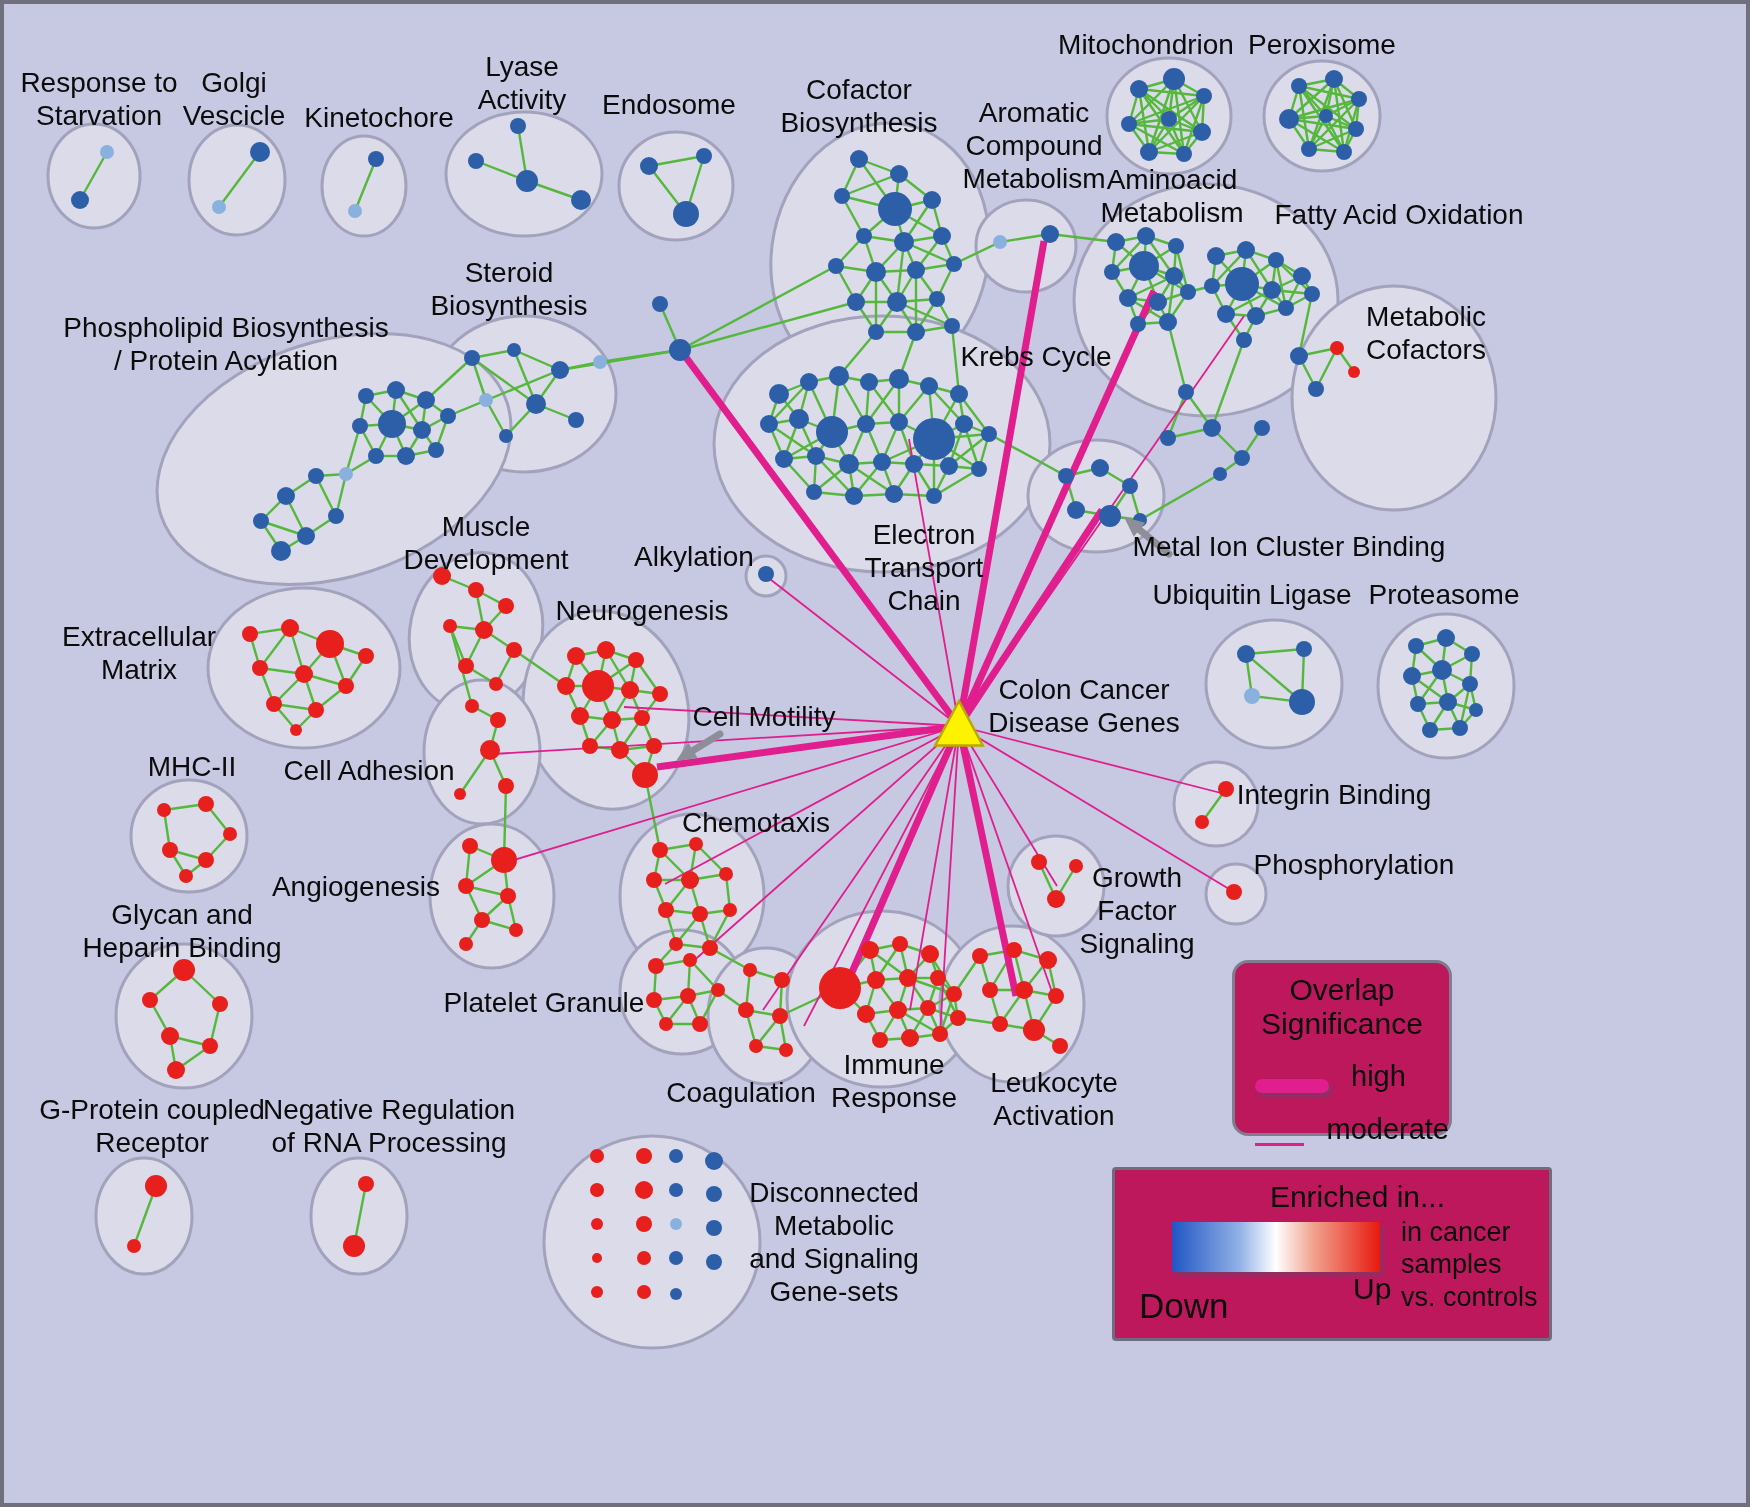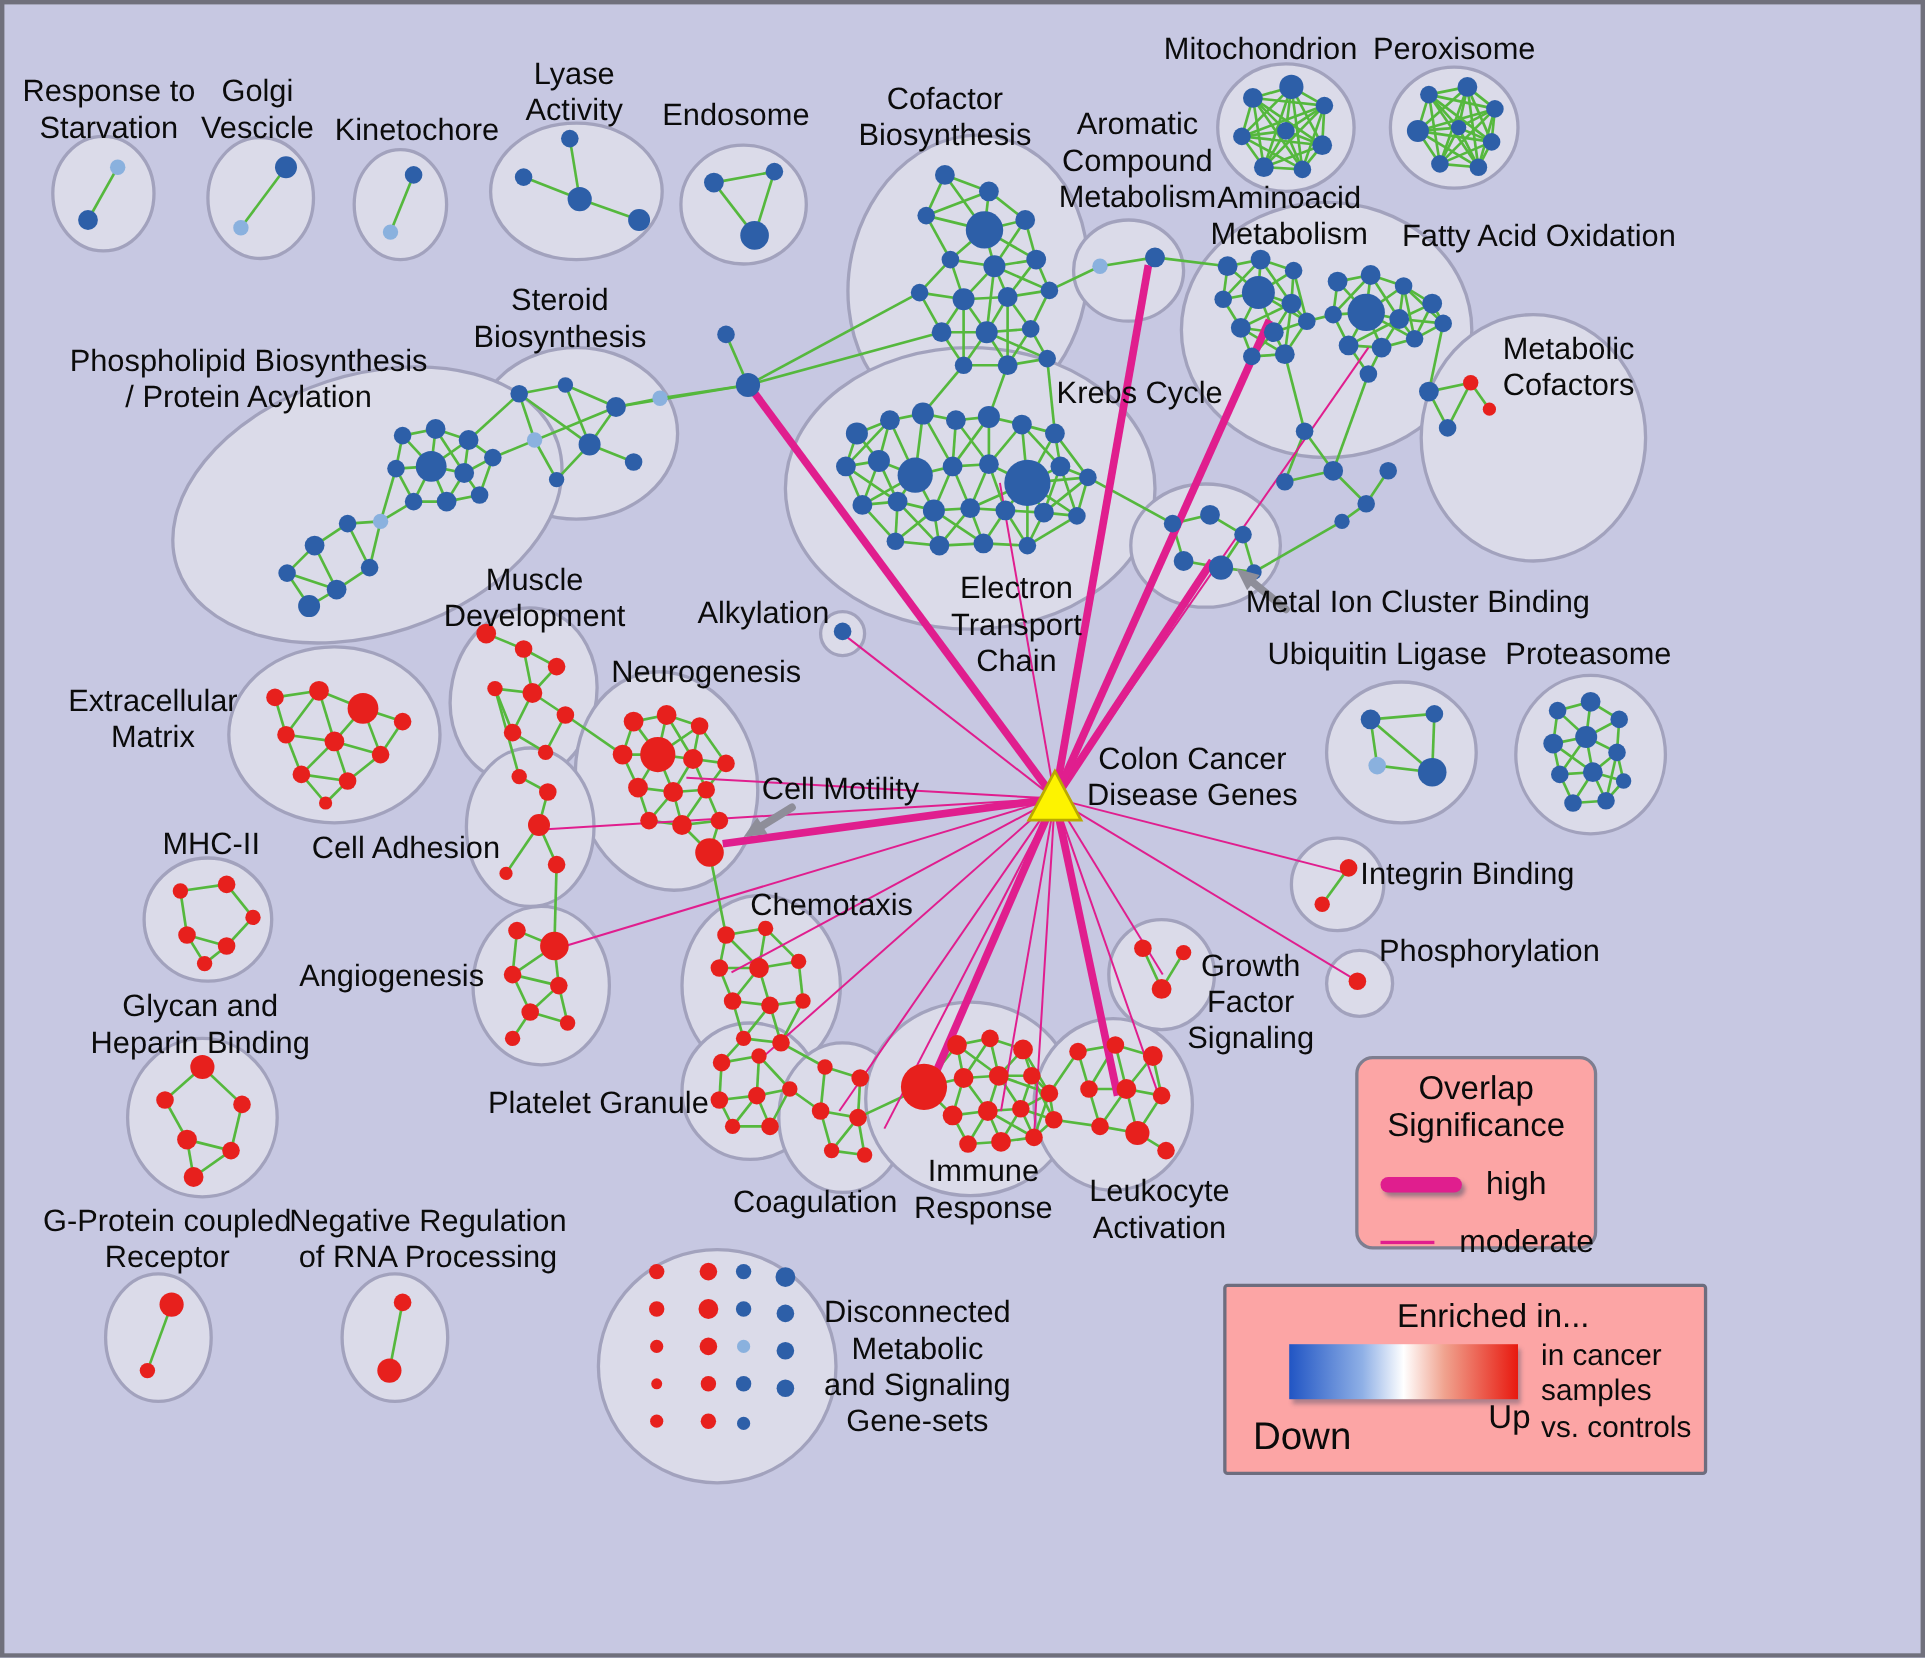--- a/index.html
+++ b/index.html
@@ -2,30 +2,30 @@
 <html><head>
 <meta charset="utf-8">
 <style>
   html,body{margin:0;padding:0;background:#c7c8e2;}
   .stage{
     position:relative;width:1750px;height:1507px;box-sizing:border-box;
     background:#c7c8e2;border:4px solid #70707c;overflow:hidden;
     font-family:"Liberation Sans",sans-serif;color:#0b0b0b;
   }
   .stage svg{position:absolute;left:0;top:0;}
-  .legend{position:absolute;box-sizing:border-box;background:#fca5a5;}
+  .legend{position:absolute;box-sizing:border-box;background:#be185d;}
   .legend-overlap{
     left:1228px;top:956px;width:220px;height:176px;
     border:3px solid #7e7e90;border-radius:16px;
   }
   .lo-title{
     margin-top:10px;text-align:center;font-size:30px;line-height:1.12;
     white-space:pre-line;
   }
-  .lo-row{display:flex;align-items:center;margin:20px 0 0 20px;}
+  .lo-row{display:flex;align-items:flex-end;margin:20px 0 0 20px;}
   .lo-line-high{
     width:74px;height:14px;border-radius:7px;
     box-shadow:3px 4px 4px rgba(80,80,105,.55);
   }
   .lo-line-mod{width:74px;height:3px;}
   .lo-row span{font-size:29px;margin-left:22px;}
   .legend-enriched{
     left:1108px;top:1163px;width:440px;height:174px;
     border:3px solid #6d6d7e;border-radius:4px;
   }

